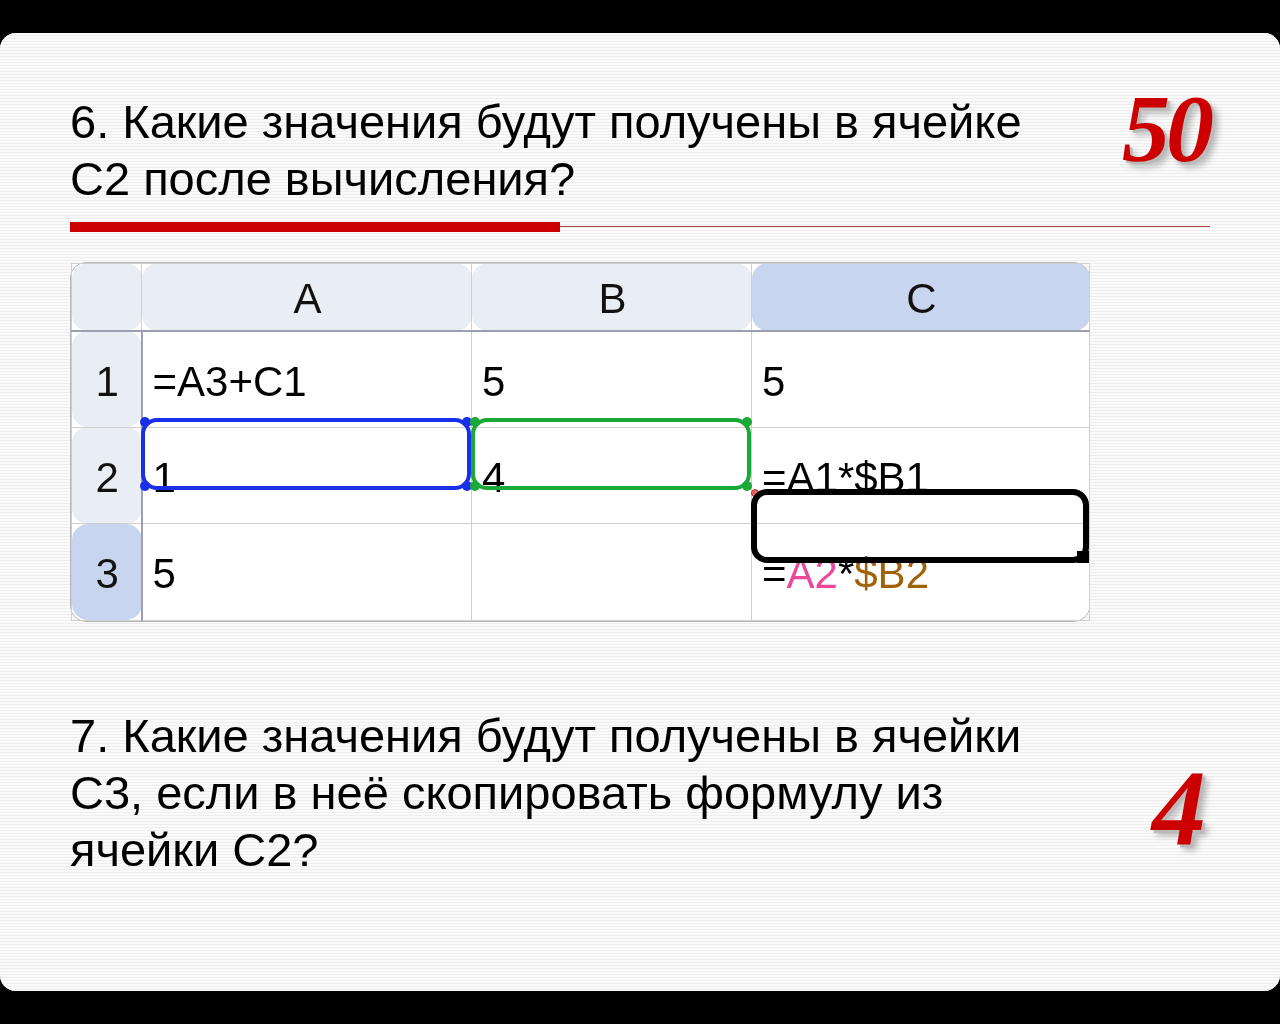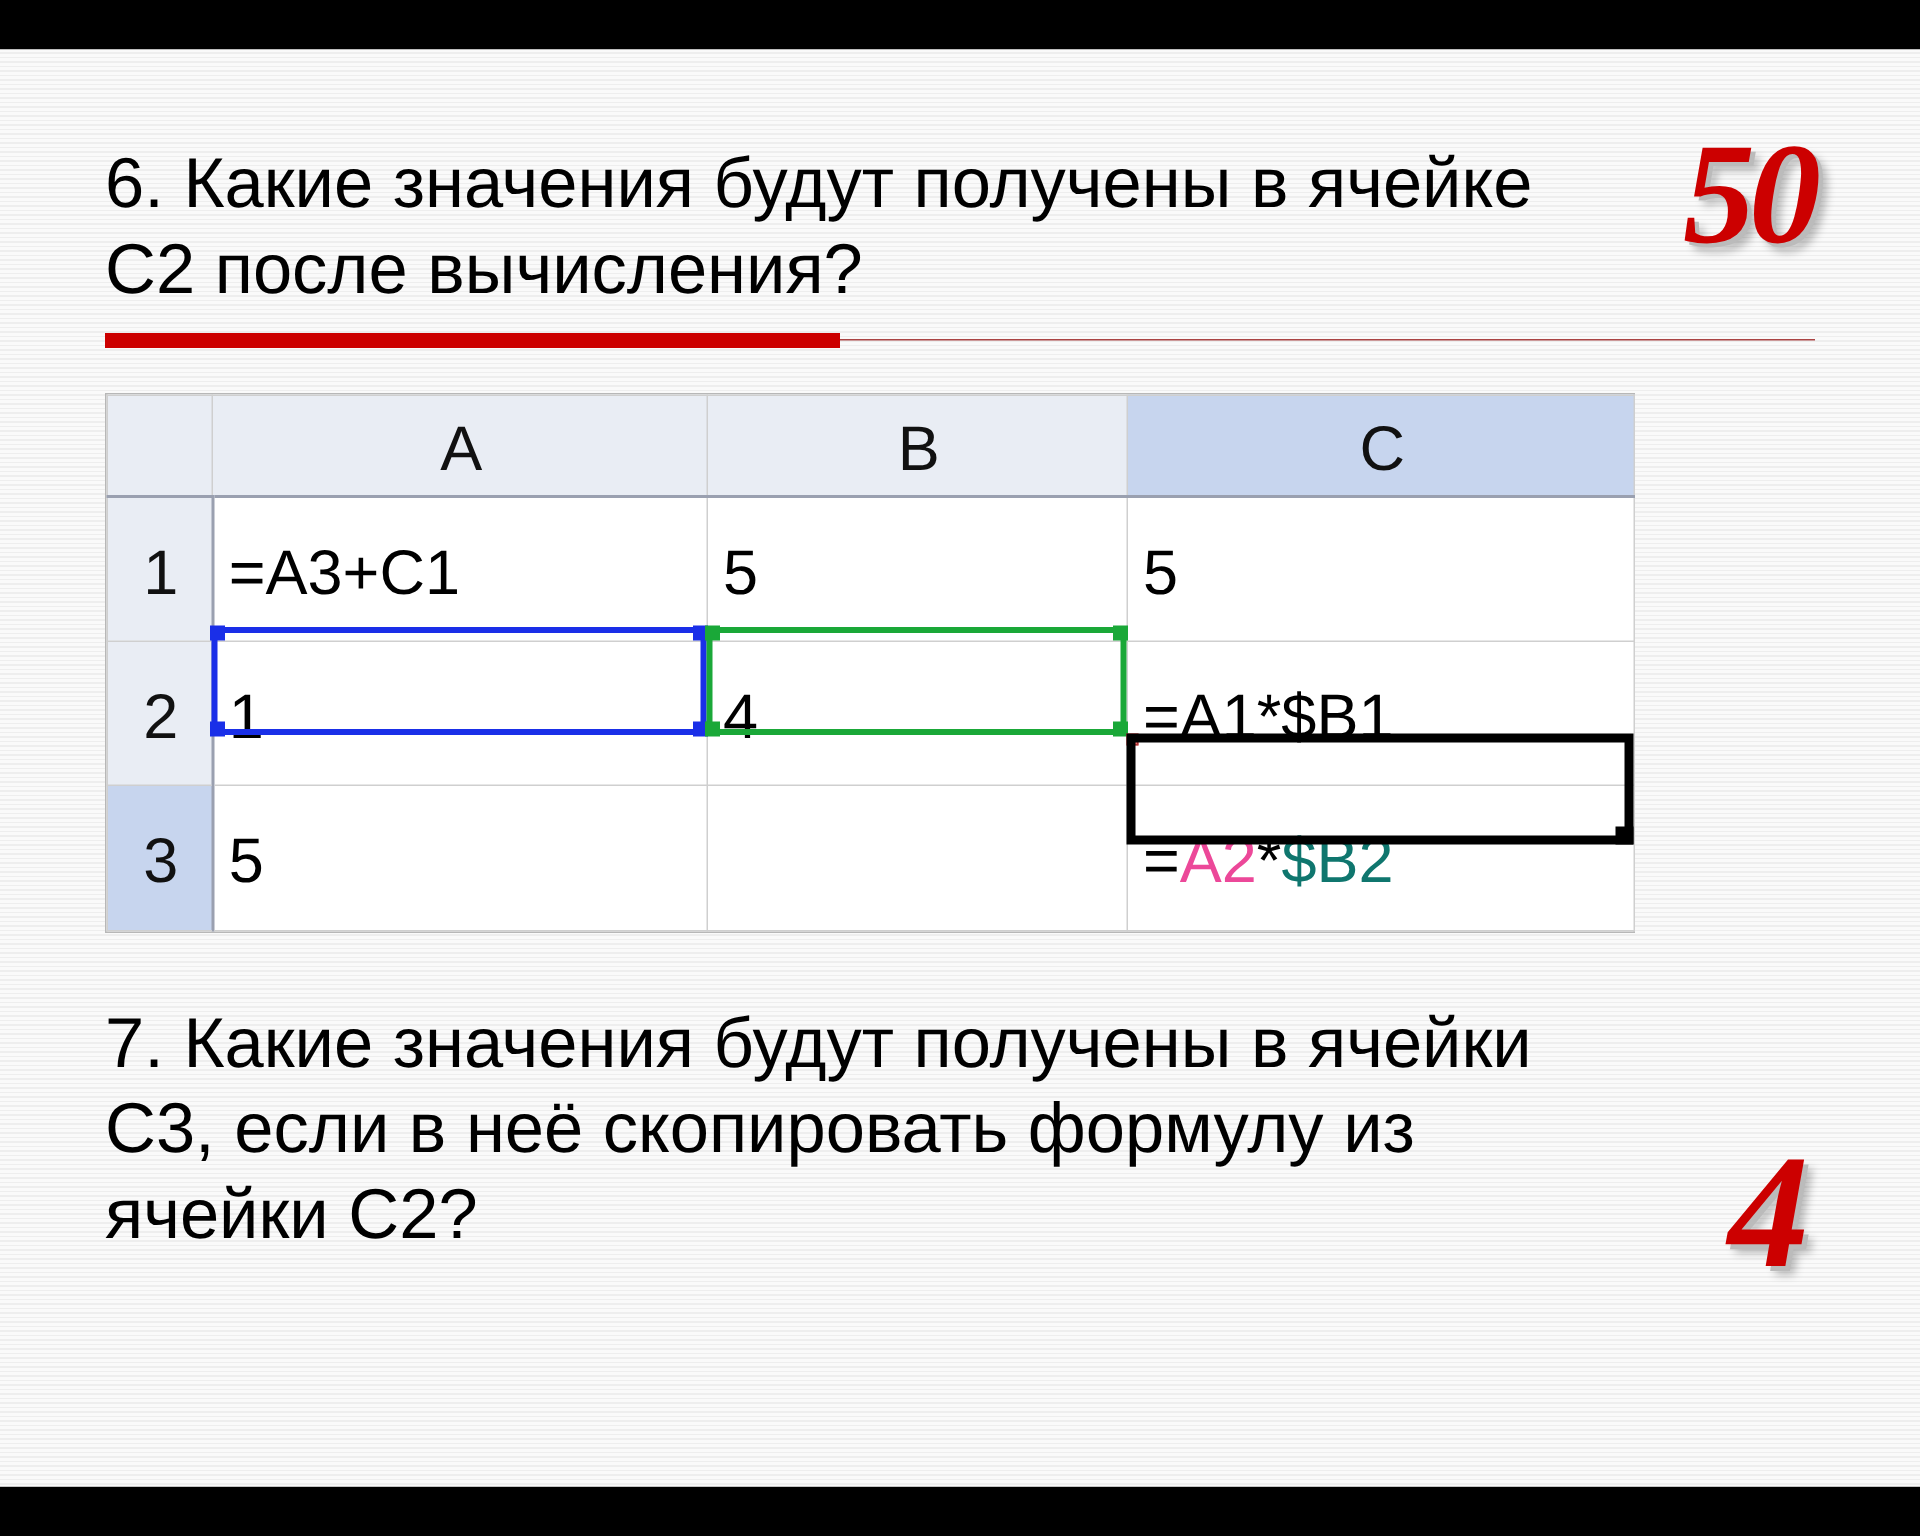--- a/index.html
+++ b/index.html
@@ -1,15 +1,15 @@
 <!DOCTYPE html>
 <html><head>
 <meta charset="utf-8">
 <style>
-  * { margin: 0; padding: 0; box-sizing: border-box; }
+  * { margin: 0; padding: 0; box-sizing: border-box; border-radius: 16px; }
   html, body { width: 1280px; height: 1024px; }
   body {
     background: #000;
     display: flex;
     align-items: center;
     justify-content: center;
     font-family: Verdana, Arial, sans-serif;
   }
   .slide-outer {
     width: 1280px;
@@ -156,26 +156,26 @@
   .hl.blue .h-bl{bottom:-5px;left:-5px} .hl.blue .h-br{bottom:-5px;right:-5px}
   .hl.green .h-tl{top:-5px;left:-5px} .hl.green .h-tr{top:-5px;right:-5px}
   .hl.green .h-bl{bottom:-5px;left:-5px} .hl.green .h-br{bottom:-5px;right:-5px}
   .hl.black::after{
     content:""; position:absolute; right:-6px; bottom:-6px;
     width:12px; height:12px; background:#000;
   }
 
   
   .fA { color:#ec4899; }
-  .fB { color:#0f766e; }
+  .fB { color:#a16207; }
   .fOp{ color:#000; }
 
   
   .q7 {
-    margin-top: 44px;
+    margin-top: 85px;
     font-size: 47px;
     color: #000;
     line-height: 1.22;
     max-width: 1010px;
   }
   .points-4 {
     position: absolute;
     right: 74px;
     bottom: 120px;
     font-family: "Times New Roman", serif;

